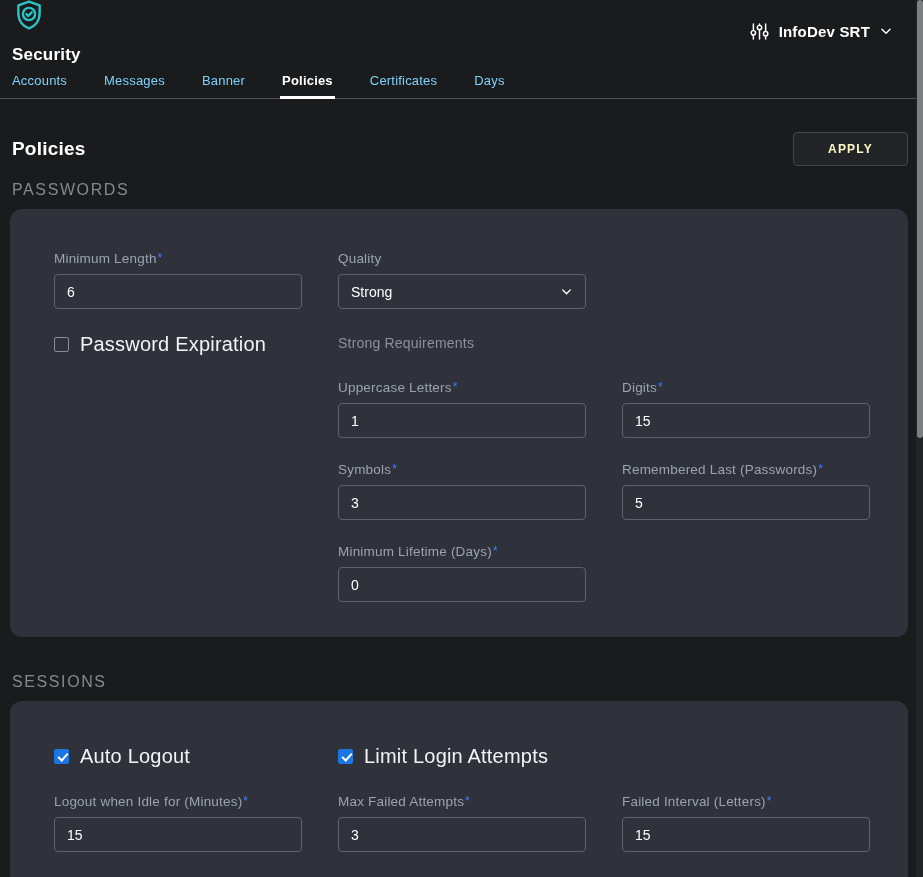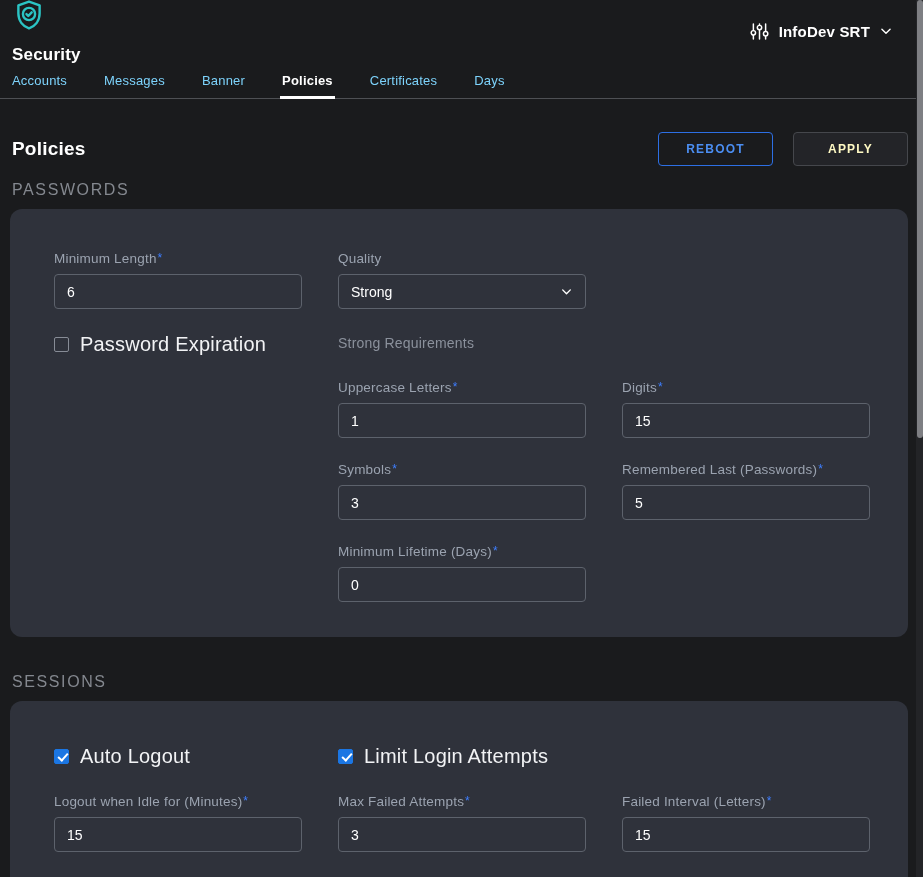--- a/index.html
+++ b/index.html
@@ -175,21 +175,20 @@
   <div class="tab active">Policies</div>
   <div class="tab">Certificates</div>
   <div class="tab">Days</div>
 </div>
 
 <div class="content">
 
   <div class="page-header">
     <div class="page-title">Policies</div>
     <div class="actions">
-      <button class="btn btn-outline-primary">REBOOT</button>
       <button class="btn btn-disabled">APPLY</button>
     </div>
   </div>
 
   <div class="section-label">PASSWORDS</div>
 
   <div class="panel">
     <div class="grid">
 
       <div>

